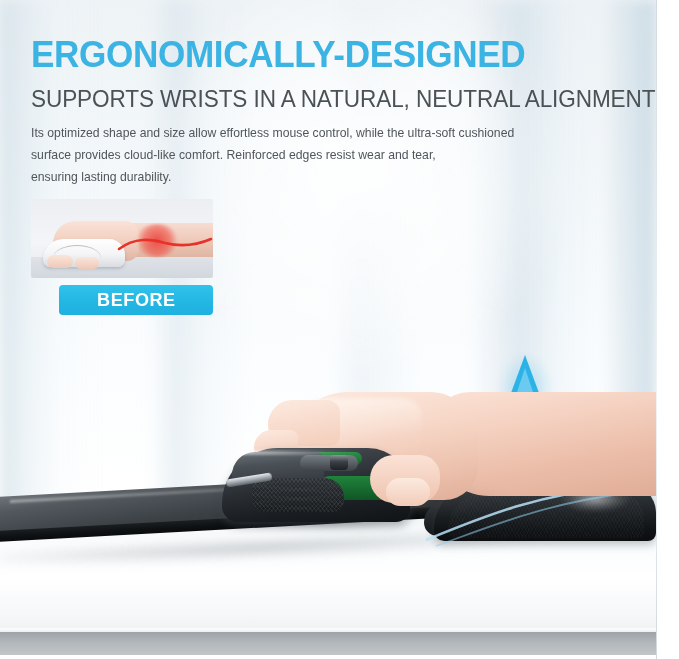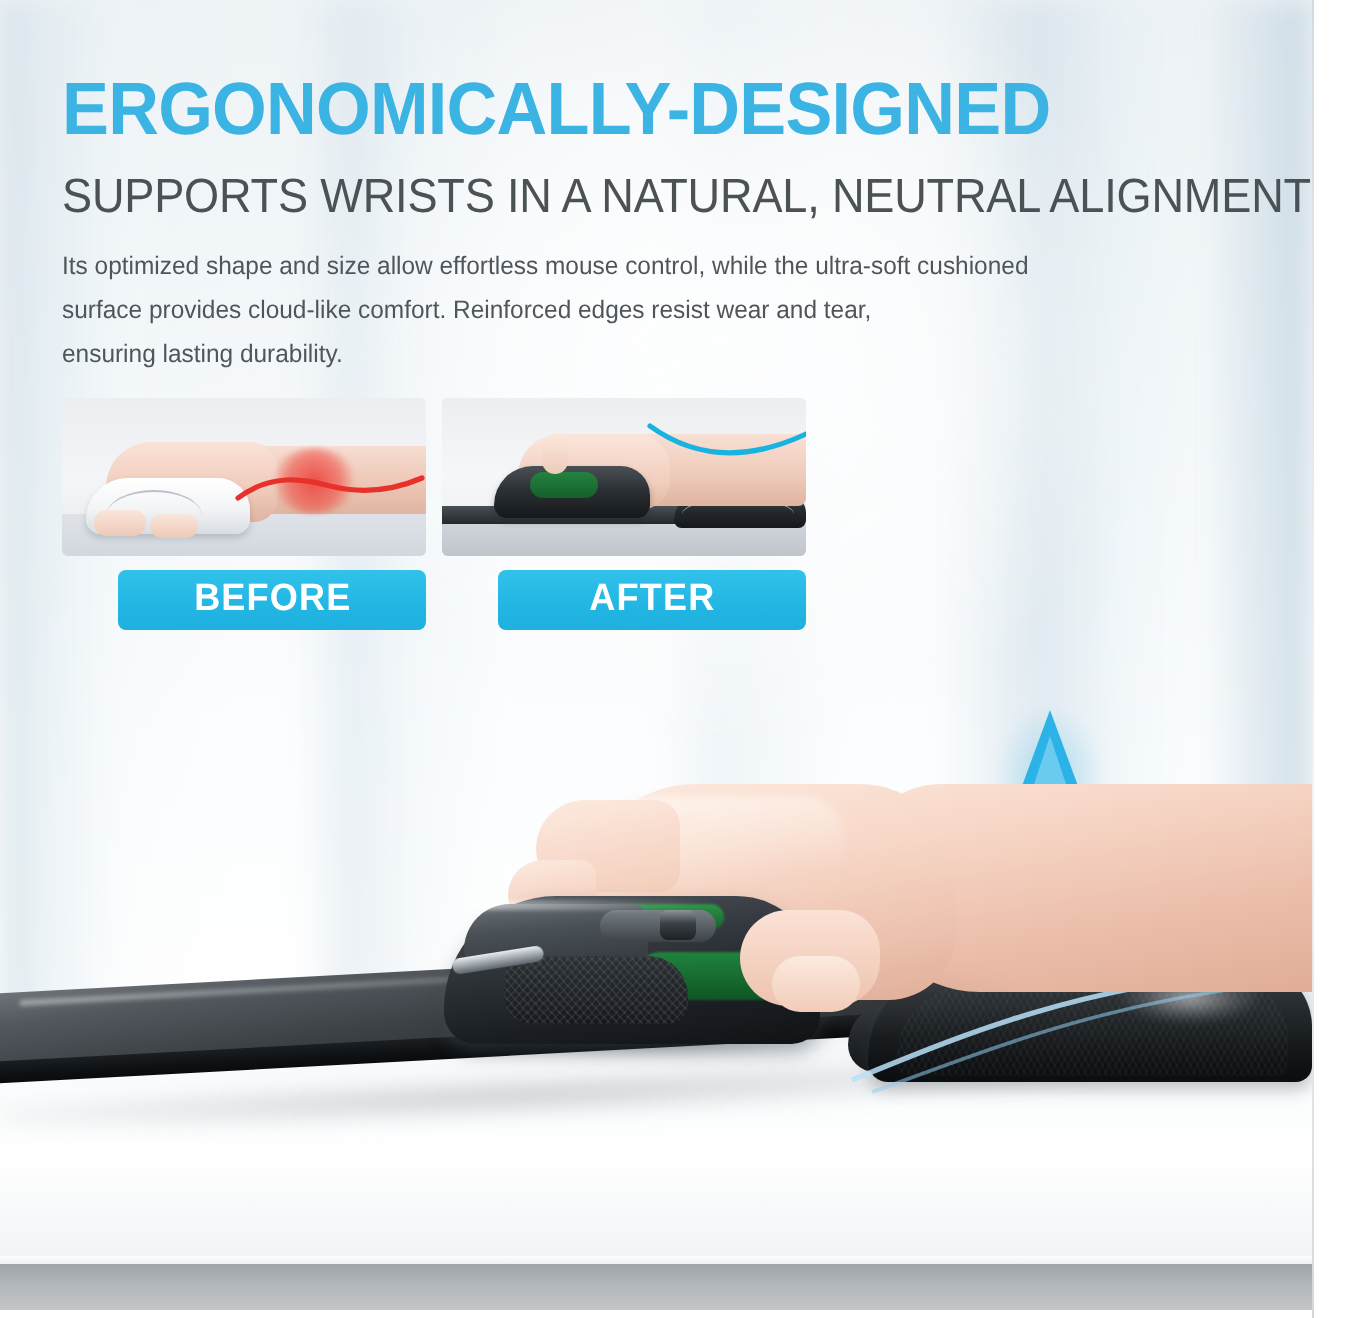--- a/index.html
+++ b/index.html
@@ -414,38 +414,18 @@
         <div class="b-pain"></div>
         <svg class="b-strain" viewBox="0 0 182 79">
           <path d="M88 50 C 104 38, 120 40, 134 44 C 150 48, 166 46, 180 40" fill="none" stroke="#e8312a" stroke-width="2.6" stroke-linecap="round"></path>
         </svg>
       </div>
       <div class="label-bar">
         <span>BEFORE</span>
       </div>
     </div>
 
-    <div class="panel">
-      <div class="thumb">
-        <div class="a-bg"></div>
-        <div class="a-pad"></div>
-        <div class="a-pad2"></div>
-        <div class="a-rest"></div>
-        <div class="a-rest-hi"></div>
-        <div class="a-forearm"></div>
-        <div class="a-hand"></div>
-        <div class="a-mouse"></div>
-        <div class="a-green"></div>
-        <div class="a-thumb-f"></div>
-        <svg class="a-curve" viewBox="0 0 182 79">
-          <path d="M104 14 C 126 30, 152 32, 182 18" fill="none" stroke="#18b3e0" stroke-width="2.6" stroke-linecap="round"></path>
-        </svg>
-      </div>
-      <div class="label-bar">
-        <span>AFTER</span>
-      </div>
-    </div>
 
   </div>
 
   <div class="right-margin"></div>
   <div class="right-margin-line"></div>
 </div>
 
 </body></html>

